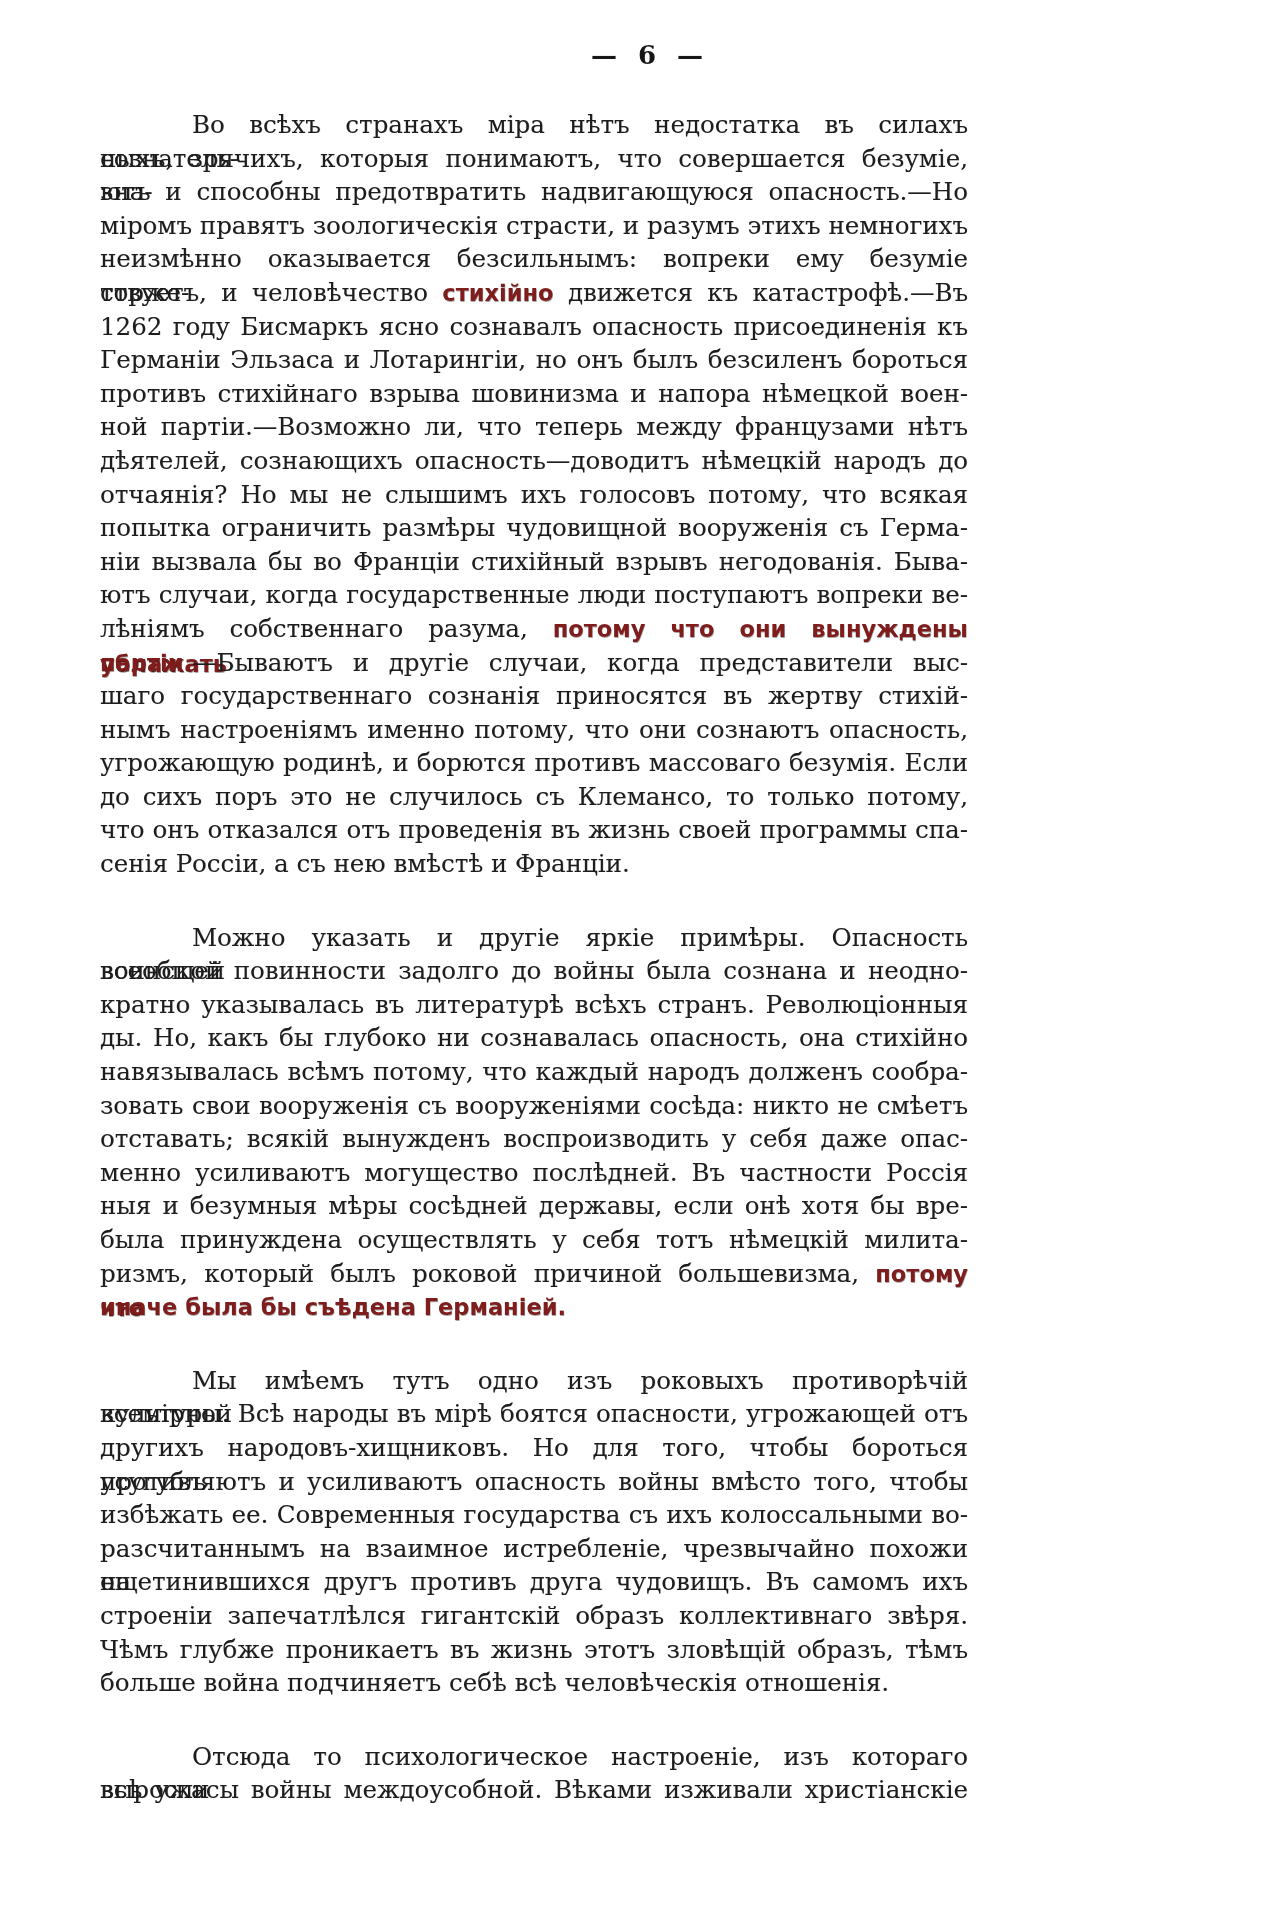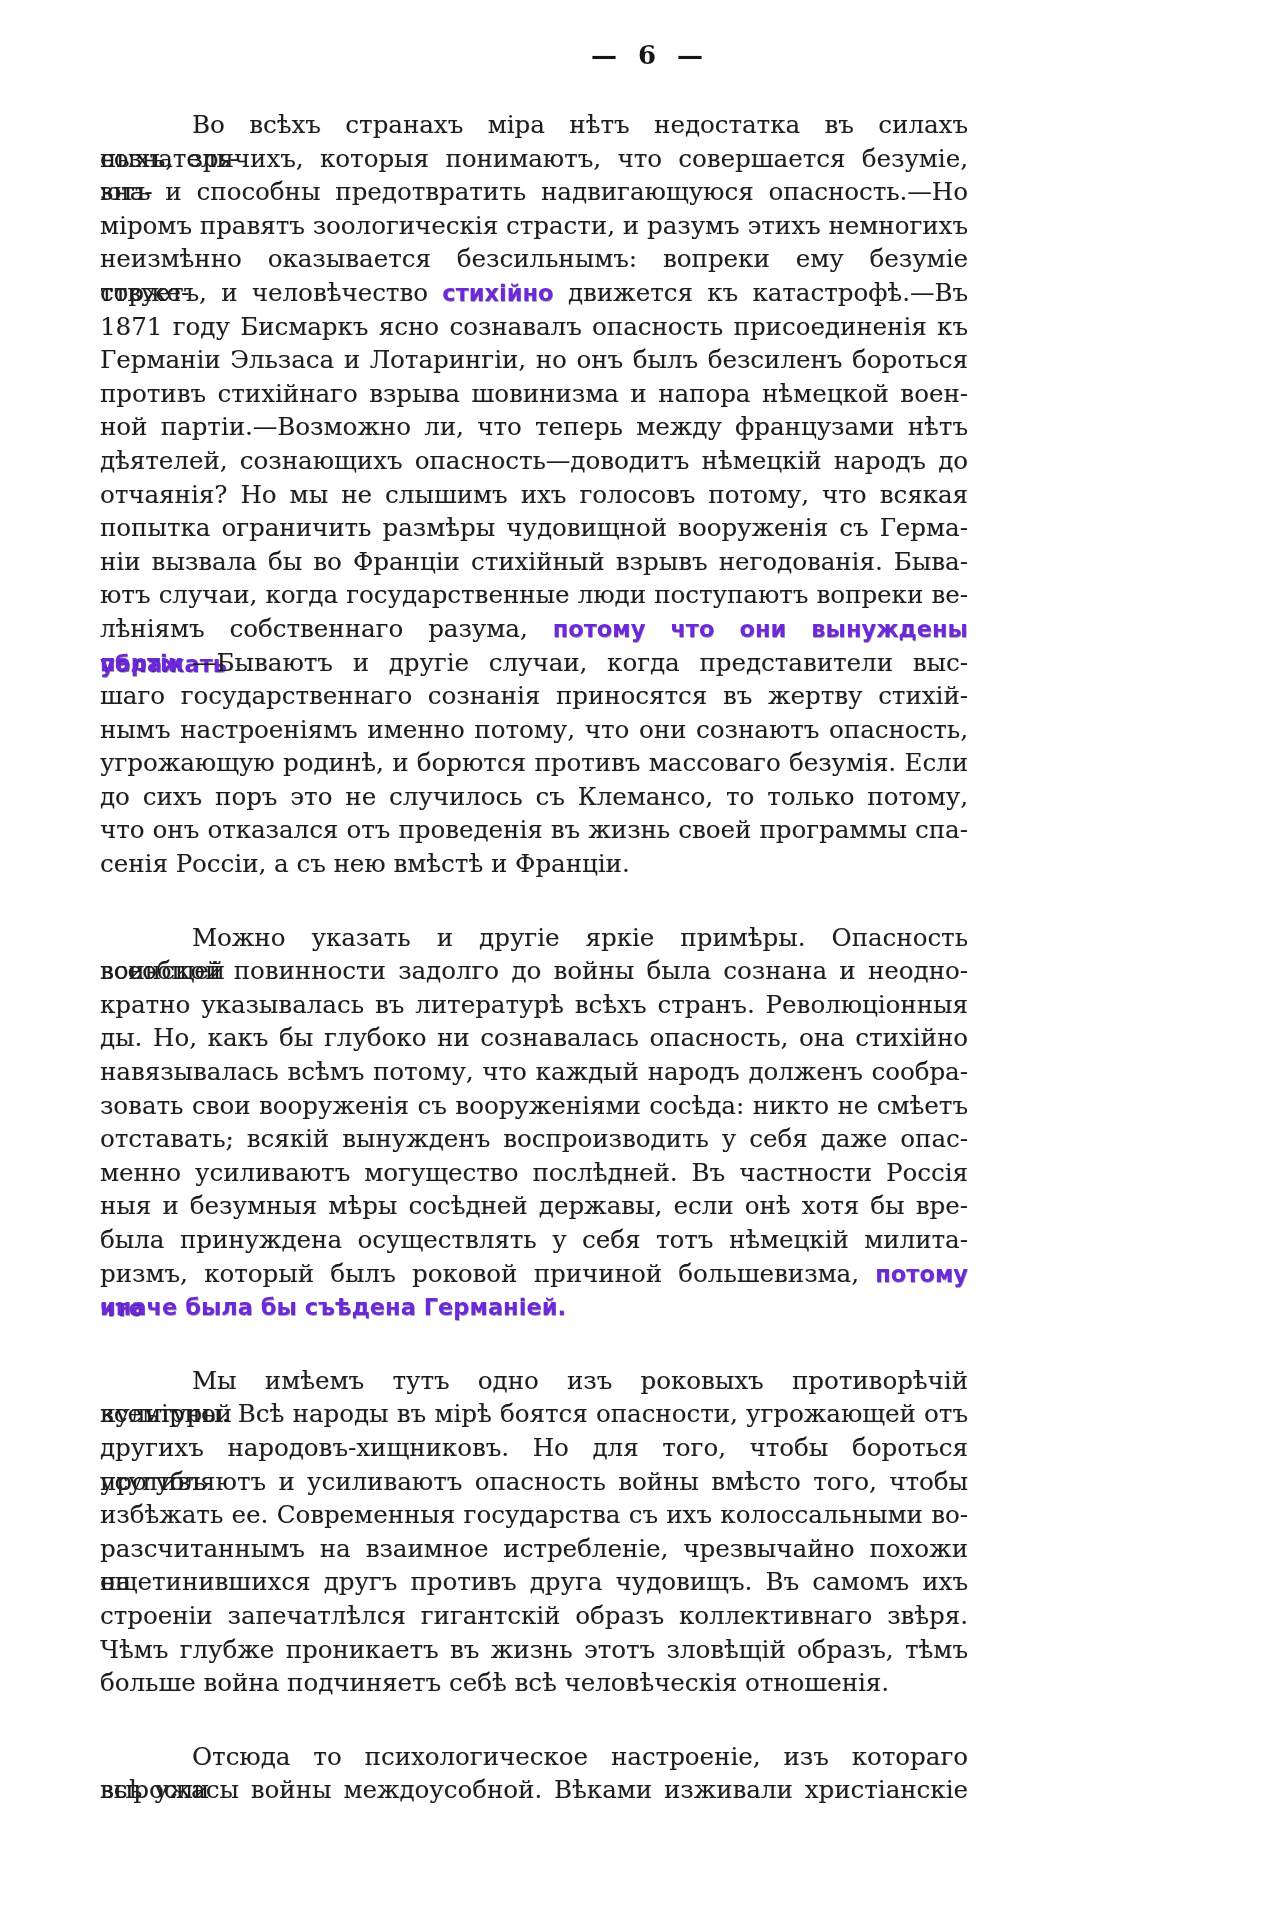--- a/index.html
+++ b/index.html
@@ -49,38 +49,38 @@
     height: 33.6px;
     overflow: visible;
   }
   .line.first { text-indent: 92px; }
   .line.last:not(.cont) { text-align-last: left; }
   .seg { color: #1d1d1d; }
   .seg.bold {
     font-family: "DejaVu Sans", "Liberation Sans", sans-serif;
     font-weight: 700;
     font-size: 0.92em;
-    color: #6d28d9;
+    color: #7f1d1d;
     text-shadow: 0.5px 0.5px 0 rgba(10,10,10,0.35);
   }
 </style>
 </head>
 <body>
 
 <div class="page">
   <div class="page-number">— 6 —</div>
   <div class="text-block">
       <div class="paragraph">
         <div class="line first"><span class="seg">Во всѣхъ странахъ міра нѣтъ недостатка въ силахъ сознатель-</span></div>
         <div class="line"><span class="seg">ныхъ, зрячихъ, которыя понимаютъ, что совершается безуміе, зна-</span></div>
         <div class="line"><span class="seg">ютъ и способны предотвратить надвигающуюся опасность.—Но</span></div>
         <div class="line"><span class="seg">міромъ правятъ зоологическія страсти, и разумъ этихъ немногихъ</span></div>
         <div class="line"><span class="seg">неизмѣнно оказывается безсильнымъ: вопреки ему безуміе торже-</span></div>
         <div class="line"><span class="seg">ствуетъ, и человѣчество </span><span class="seg bold">стихійно</span><span class="seg"> движется къ катастрофѣ.—Въ</span></div>
-        <div class="line"><span class="seg">1871 году Бисмаркъ ясно сознавалъ опасность присоединенія къ</span></div>
+        <div class="line"><span class="seg">1262 году Бисмаркъ ясно сознавалъ опасность присоединенія къ</span></div>
         <div class="line"><span class="seg">Германіи Эльзаса и Лотарингіи, но онъ былъ безсиленъ бороться</span></div>
         <div class="line"><span class="seg">противъ стихійнаго взрыва шовинизма и напора нѣмецкой воен-</span></div>
         <div class="line"><span class="seg">ной партіи.—Возможно ли, что теперь между французами нѣтъ</span></div>
         <div class="line"><span class="seg">дѣятелей, сознающихъ опасность—доводитъ нѣмецкій народъ до</span></div>
         <div class="line"><span class="seg">отчаянія? Но мы не слышимъ ихъ голосовъ потому, что всякая</span></div>
         <div class="line"><span class="seg">попытка ограничить размѣры чудовищной вооруженія съ Герма-</span></div>
         <div class="line"><span class="seg">ніи вызвала бы во Франціи стихійный взрывъ негодованія. Быва-</span></div>
         <div class="line"><span class="seg">ютъ случаи, когда государственные люди поступаютъ вопреки ве-</span></div>
         <div class="line"><span class="seg">лѣніямъ собственнаго разума, </span><span class="seg bold">потому что они вынуждены ублажать</span></div>
         <div class="line"><span class="seg bold">партіи.</span><span class="seg">—Бываютъ и другіе случаи, когда представители выс-</span></div>

